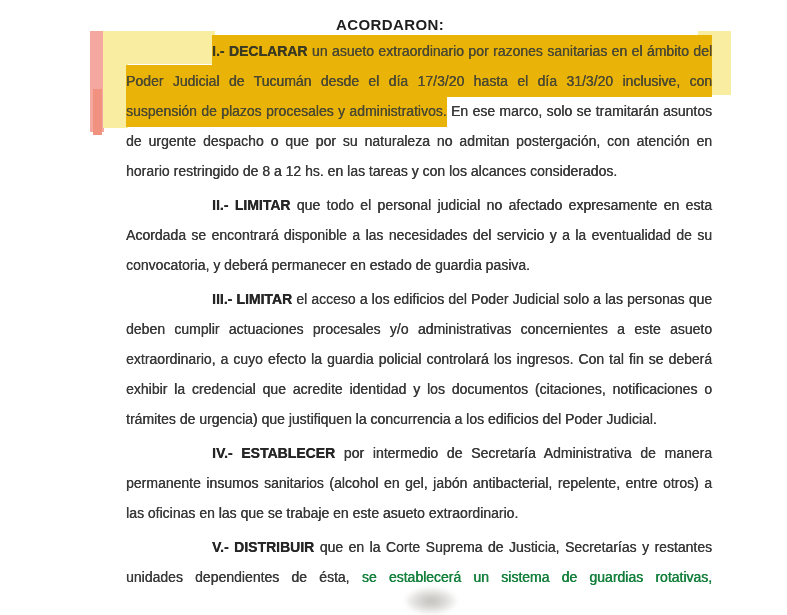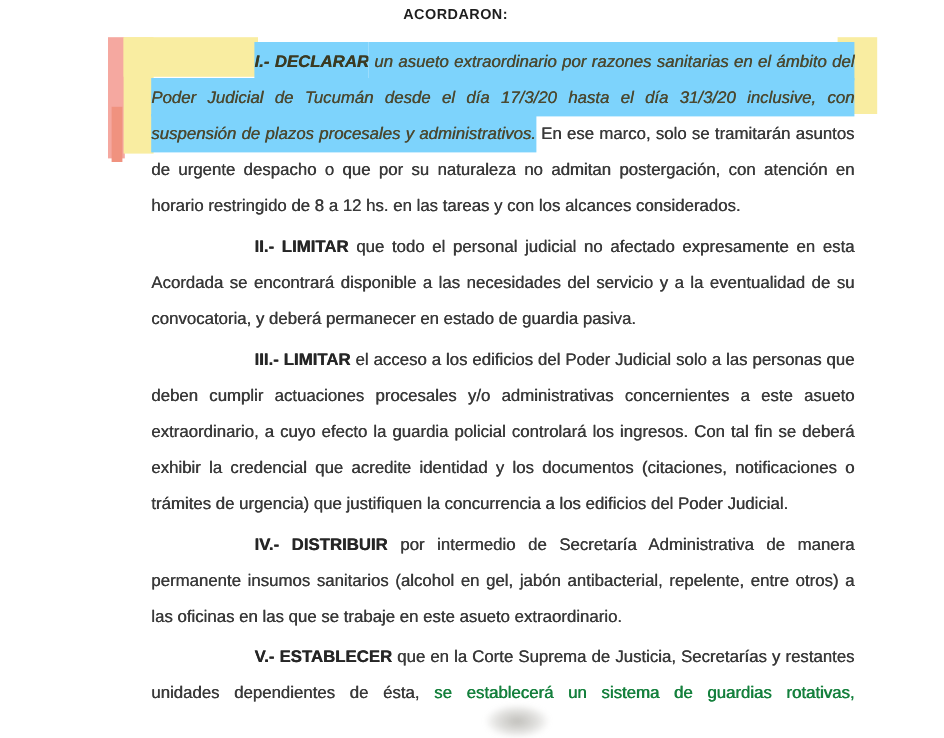--- a/index.html
+++ b/index.html
@@ -6,23 +6,23 @@
   .page {
     position: relative;
     width: 787px;
     height: 615px;
     background: #ffffff;
     overflow: hidden;
     font-family: "Liberation Sans", sans-serif;
   }
   .doc-title {
     position: absolute;
-    top: 5px;
+    top: 16px;
     left: 336px;
-    font-size: 12px;
+    font-size: 15px;
     font-weight: bold;
     letter-spacing: 0.4px;
     color: #1e1e1e;
     white-space: nowrap;
   }
   
   .pink-marker {
     position: absolute;
     left: 90px; top: 31px;
     width: 14px; height: 101px;
@@ -47,26 +47,25 @@
     font-size: 14px;
     line-height: 30px;
     color: #3a3a3a;
     text-align: justify;
     text-shadow: 0.3px 0 0 currentColor; 
   }
   .para { margin: 0 0 4px 0; text-indent: 86px; }
   .para-last { text-align-last: justify; }
   .lead { font-weight: bold; color: #262626; }
   .hl {
-    background: #7dd3fc;
+    background: #eab308;
     padding: 8px 0;
     -webkit-box-decoration-break: clone;
     box-decoration-break: clone;
     color: #4b4931;
-    font-style: italic;
   }
   .hl.lead { color: #3b3a22; }
   .ink-dark { color: #15803d; text-shadow: 0.5px 0 0 currentColor; }
   
   .stamp-smudge {
     position: absolute;
     left: 404px; top: 587px;
     width: 54px; height: 28px;
     background: radial-gradient(ellipse at center, rgba(140,138,130,0.55) 0%, rgba(140,138,130,0.25) 45%, rgba(140,138,130,0) 72%);
     filter: blur(2px);
@@ -87,21 +86,21 @@
   <div class="hl-patch right"></div>
 
   <div class="doc-body">
 
     <p class="para"><span class="hl lead">I.- DECLARAR</span><span class="hl"> un asueto extraordinario por razones sanitarias en el ámbito del Poder Judicial de Tucumán desde el día 17/3/20 hasta el día 31/3/20 inclusive, con suspensión de plazos procesales y administrativos.</span><span> En ese marco, solo se tramitarán asuntos de urgente despacho o que  por su naturaleza no admitan postergación, con atención en horario restringido de 8 a 12 hs. en las tareas y con los alcances considerados.</span></p>
 
     <p class="para"><span class="lead">II.- LIMITAR</span><span> que todo el personal judicial no afectado expresamente en esta Acordada se encontrará disponible a las necesidades del servicio y a la eventualidad de su convocatoria, y deberá permanecer en estado de guardia pasiva.</span></p>
 
     <p class="para"><span class="lead">III.- LIMITAR</span><span> el acceso a los edificios del Poder Judicial solo a las personas que deben cumplir actuaciones procesales y/o administrativas concernientes a este asueto extraordinario, a cuyo efecto la guardia policial controlará los ingresos. Con tal fin se deberá exhibir la credencial que acredite identidad y los documentos (citaciones, notificaciones o trámites de urgencia) que justifiquen la concurrencia a los edificios del Poder Judicial.</span></p>
 
-    <p class="para"><span class="lead">IV.- DISTRIBUIR</span><span> por intermedio de Secretaría Administrativa de manera permanente insumos sanitarios (alcohol en gel, jabón antibacterial, repelente, entre otros) a las oficinas en las que se trabaje en este asueto extraordinario.</span></p>
+    <p class="para"><span class="lead">IV.- ESTABLECER</span><span> por intermedio de Secretaría Administrativa de manera permanente insumos sanitarios (alcohol en gel, jabón antibacterial, repelente, entre otros) a las oficinas en las que se trabaje en este asueto extraordinario.</span></p>
 
-    <p class="para para-last"><span class="lead">V.- ESTABLECER</span><span> que en la Corte Suprema de Justicia, Secretarías y restantes unidades dependientes de ésta,</span><span class="ink-dark"> se establecerá un sistema de guardias rotativas,</span></p>
+    <p class="para para-last"><span class="lead">V.- DISTRIBUIR</span><span> que en la Corte Suprema de Justicia, Secretarías y restantes unidades dependientes de ésta,</span><span class="ink-dark"> se establecerá un sistema de guardias rotativas,</span></p>
 
   </div>
 
   <div class="stamp-smudge"></div>
 
 </div>
 
 </body></html>

